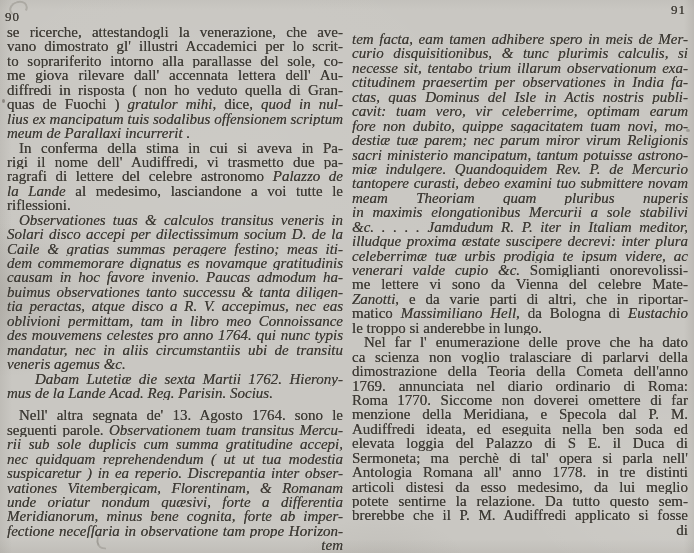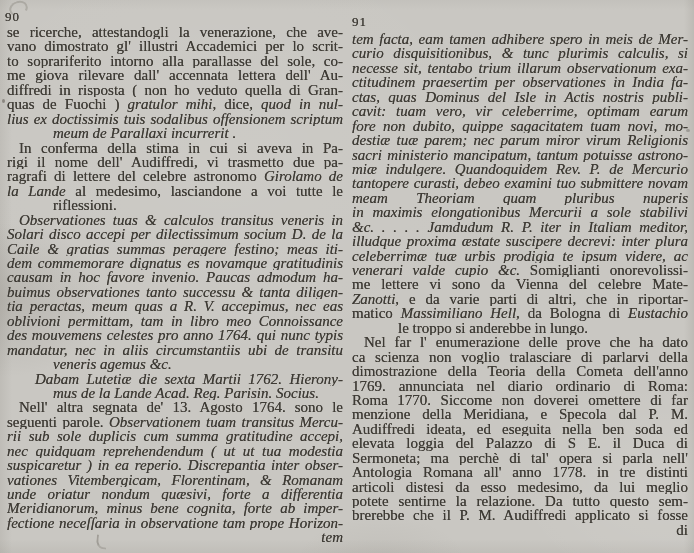--- a/index.html
+++ b/index.html
@@ -30,31 +30,31 @@
   .col.left{left:7px;top:25px;}
   .col.right{left:352px;top:32px;}
   .line{
     height:14.45px;
     overflow:hidden;
     text-align:justify;
     text-align-last:justify;
     white-space:normal;
     text-shadow:0 0 .45px rgba(62,59,53,.85);
   }
-  .line.nojust{text-align-last:left;margin-left:46px;}
+  .line.nojust{text-align-last:left;}
   .line.cw{text-align-last:right;}
   .it{font-style:italic;}
   .pagenum{
     position:absolute;
     font-size:13px;
     letter-spacing:1px;
     text-shadow:0 0 .45px rgba(62,59,53,.85);
   }
   .pagenum.pl{left:5px;top:9px;}
-  .pagenum.pr{left:352px;top:14px;width:334px;text-align:left;}
+  .pagenum.pr{left:352px;top:2px;width:334px;text-align:right;}
   .artifact{position:absolute;pointer-events:none;}
   .ring{left:9px;top:1px;width:15px;height:11px;border:2px solid rgba(110,104,94,.28);border-bottom-color:transparent;border-radius:50%;transform:rotate(-20deg);}
   .speck1{left:2px;top:99px;width:3px;height:4px;background:rgba(70,65,58,.45);border-radius:50%;}
   .speck2{left:686px;top:129px;width:4px;height:3px;background:rgba(70,65,58,.30);border-radius:50%;}
   .squiggle{left:96px;top:535px;width:9px;height:12px;border-left:2px solid rgba(90,85,75,.35);border-bottom:2px solid rgba(90,85,75,.22);border-radius:0 0 0 70%;transform:rotate(8deg);}
 </style>
 </head>
 <body>
 
 <div class="scan">
@@ -66,41 +66,41 @@
   <div class="pagenum pl">90</div>
   <div class="pagenum pr">91</div>
 
   <div class="col left" id="col-left">
       <div class="line"><span>se ricerche, attestandogli la venerazione, che ave-</span></div>
       <div class="line"><span>vano dimostrato gl' illustri Accademici per lo scrit-</span></div>
       <div class="line"><span>to soprariferito intorno alla parallasse del sole, co-</span></div>
       <div class="line"><span>me giova rilevare dall' accennata lettera dell' Au-</span></div>
       <div class="line"><span>diffredi in risposta ( non ho veduto quella di Gran-</span></div>
       <div class="line"><span>quas de Fuochi ) </span><span class="it">gratulor mihi</span><span>, dice, </span><span class="it">quod in nul-</span></div>
-      <div class="line"><span class="it">lius ex doctissimis tuis sodalibus offensionem scriptum</span></div>
+      <div class="line"><span class="it">lius ex mancipatum tuis sodalibus offensionem scriptum</span></div>
       <div class="line nojust"><span class="it">meum de Parallaxi incurrerit .</span></div>
       <div class="line" style="text-indent: 12px;"><span>In conferma della stima in cui si aveva in Pa-</span></div>
       <div class="line"><span>rigi il nome dell' Audiffredi, vi trasmetto due pa-</span></div>
-      <div class="line"><span>ragrafi di lettere del celebre astronomo </span><span class="it">Girolamo de</span></div>
+      <div class="line"><span>ragrafi di lettere del celebre astronomo </span><span class="it">Palazzo de</span></div>
       <div class="line"><span class="it">la Lande</span><span> al medesimo, lasciandone a voi tutte le</span></div>
       <div class="line nojust"><span>riflessioni.</span></div>
       <div class="line" style="text-indent: 12px;"><span class="it">Observationes tuas &amp; calculos transitus veneris in</span></div>
       <div class="line"><span class="it">Solari disco accepi per dilectissimum socium D. de la</span></div>
       <div class="line"><span class="it">Caile &amp; gratias summas peragere festino; meas iti-</span></div>
       <div class="line"><span class="it">dem commemorare dignatus es novamque gratitudinis</span></div>
       <div class="line"><span class="it">causam in hoc favore invenio. Paucas admodum ha-</span></div>
       <div class="line"><span class="it">buimus observationes tanto successu &amp; tanta diligen-</span></div>
-      <div class="line"><span class="it">tia peractas, meum quas a R. V. accepimus, nec eas</span></div>
+      <div class="line"><span class="it">tia peractas, atque disco a R. V. accepimus, nec eas</span></div>
       <div class="line"><span class="it">oblivioni permittam, tam in libro meo Connoissance</span></div>
       <div class="line"><span class="it">des mouvemens celestes pro anno 1764. qui nunc typis</span></div>
       <div class="line"><span class="it">mandatur, nec in aliis circumstantiis ubi de transitu</span></div>
       <div class="line nojust"><span class="it">veneris agemus &amp;c.</span></div>
       <div class="line" style="text-indent: 28px;"><span class="it">Dabam Lutetiæ die sexta Martii 1762. Hierony-</span></div>
       <div class="line nojust"><span class="it">mus de la Lande Acad. Reg. Parisin. Socius.</span></div>
-      <div class="line" style="text-indent: 12px;"><span>Nell' altra segnata de' 13. Agosto 1764. sono le</span></div>
+      <div class="line" style="text-indent: 12px; margin-top: 8px;"><span>Nell' altra segnata de' 13. Agosto 1764. sono le</span></div>
       <div class="line"><span>seguenti parole. </span><span class="it">Observationem tuam transitus Mercu-</span></div>
       <div class="line"><span class="it">rii sub sole duplicis cum summa gratitudine accepi,</span></div>
       <div class="line"><span class="it">nec quidquam reprehendendum ( ut ut tua modestia</span></div>
       <div class="line"><span class="it">suspicaretur ) in ea reperio. Discrepantia inter obser-</span></div>
       <div class="line"><span class="it">vationes Vitembergicam, Florentinam, &amp; Romanam</span></div>
       <div class="line"><span class="it">unde oriatur nondum quæsivi, forte a differentia</span></div>
       <div class="line"><span class="it">Meridianorum, minus bene cognita, forte ab imper-</span></div>
       <div class="line"><span class="it">fectione neceſſaria in observatione tam prope Horizon-</span></div>
       <div class="line cw"><span class="it">tem</span></div>
     </div>

